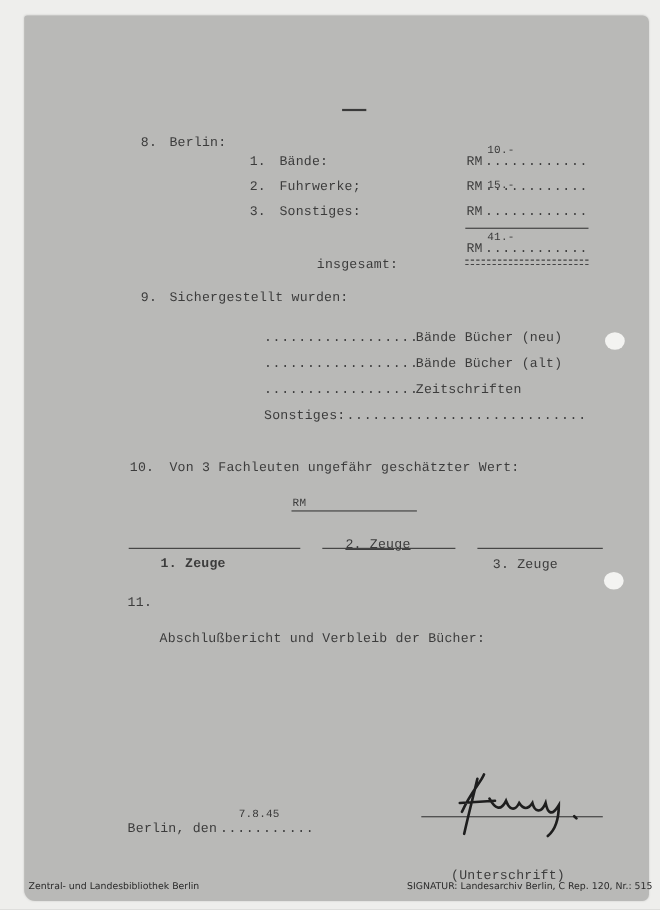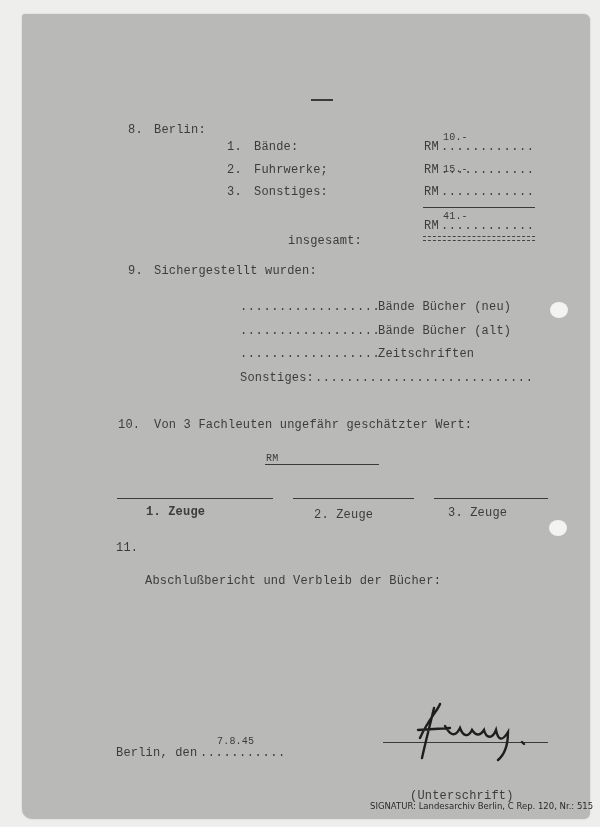--- a/index.html
+++ b/index.html
@@ -81,31 +81,32 @@
 <div class="tw" style="left:154px; top:418px;">Von 3 Fachleuten ungefähr geschätzter Wert:</div>
 
 <div class="tw tiny" style="left:266px; top:453px;">RM</div>
 <div class="line" style="left:265px; top:464px; width:114px;"></div>
 
 <div class="line" style="left:117px; top:498px; width:156px;"></div>
 <div class="line" style="left:293px; top:498px; width:121px;"></div>
 <div class="line" style="left:434px; top:498px; width:114px;"></div>
 
 <div class="tw" style="left:146px; top:505px;font-weight:bold;">1. Zeuge</div>
-<div class="tw" style="left:314px; top:508px;">2. Zeuge</div>
+<div class="tw" style="left:314px; top:488px;text-decoration:underline;">2. Zeuge</div>
 <div class="tw" style="left:448px; top:506px;">3. Zeuge</div>
 
 <div class="tw" style="left:116px; top:541px;">11.</div>
 <div class="tw" style="left:145px; top:541px;margin-top:33px;">Abschlußbericht und Verbleib der Bücher:</div>
 
 <div class="tw" style="left:116px; top:746px;">Berlin, den</div>
 <div class="dots" style="left:200px; top:746px;">...........</div>
 <div class="tw tiny" style="left:217px; top:736px;">7.8.45</div>
 
 <div class="line" style="left:383px; top:742px; width:165px;"></div>
 <svg class="sig" width="160" height="70" style="left:400px; top:700px;" viewBox="0 0 160 70">
   <path d="M20 38 C28 20, 38 10, 40 4 M34 8 C30 25, 26 40, 22 58 M18 30 L50 28 M45 26 C50 35, 55 38, 60 28 C63 36, 68 38, 72 30 C76 36, 80 36, 84 30 C86 38, 92 40, 96 30 C98 40, 102 42, 108 32 C108 45, 104 55, 98 60 M122 42 L124 44" fill="none" stroke="#1e1e1e" stroke-width="2.4" stroke-linecap="round"></path>
 </svg>
 <div class="tw" style="left:410px; top:748px;margin-top:41px;">(Unterschrift)</div>
 
 <div class="footer" style="left:26px; top:801px;">
+  <div>Zentral- und Landesbibliothek Berlin</div>
 </div>
 <div class="footer" style="left:370px; top:801px;">SIGNATUR: Landesarchiv Berlin, C Rep. 120, Nr.: 515</div>
 
 </body></html>

